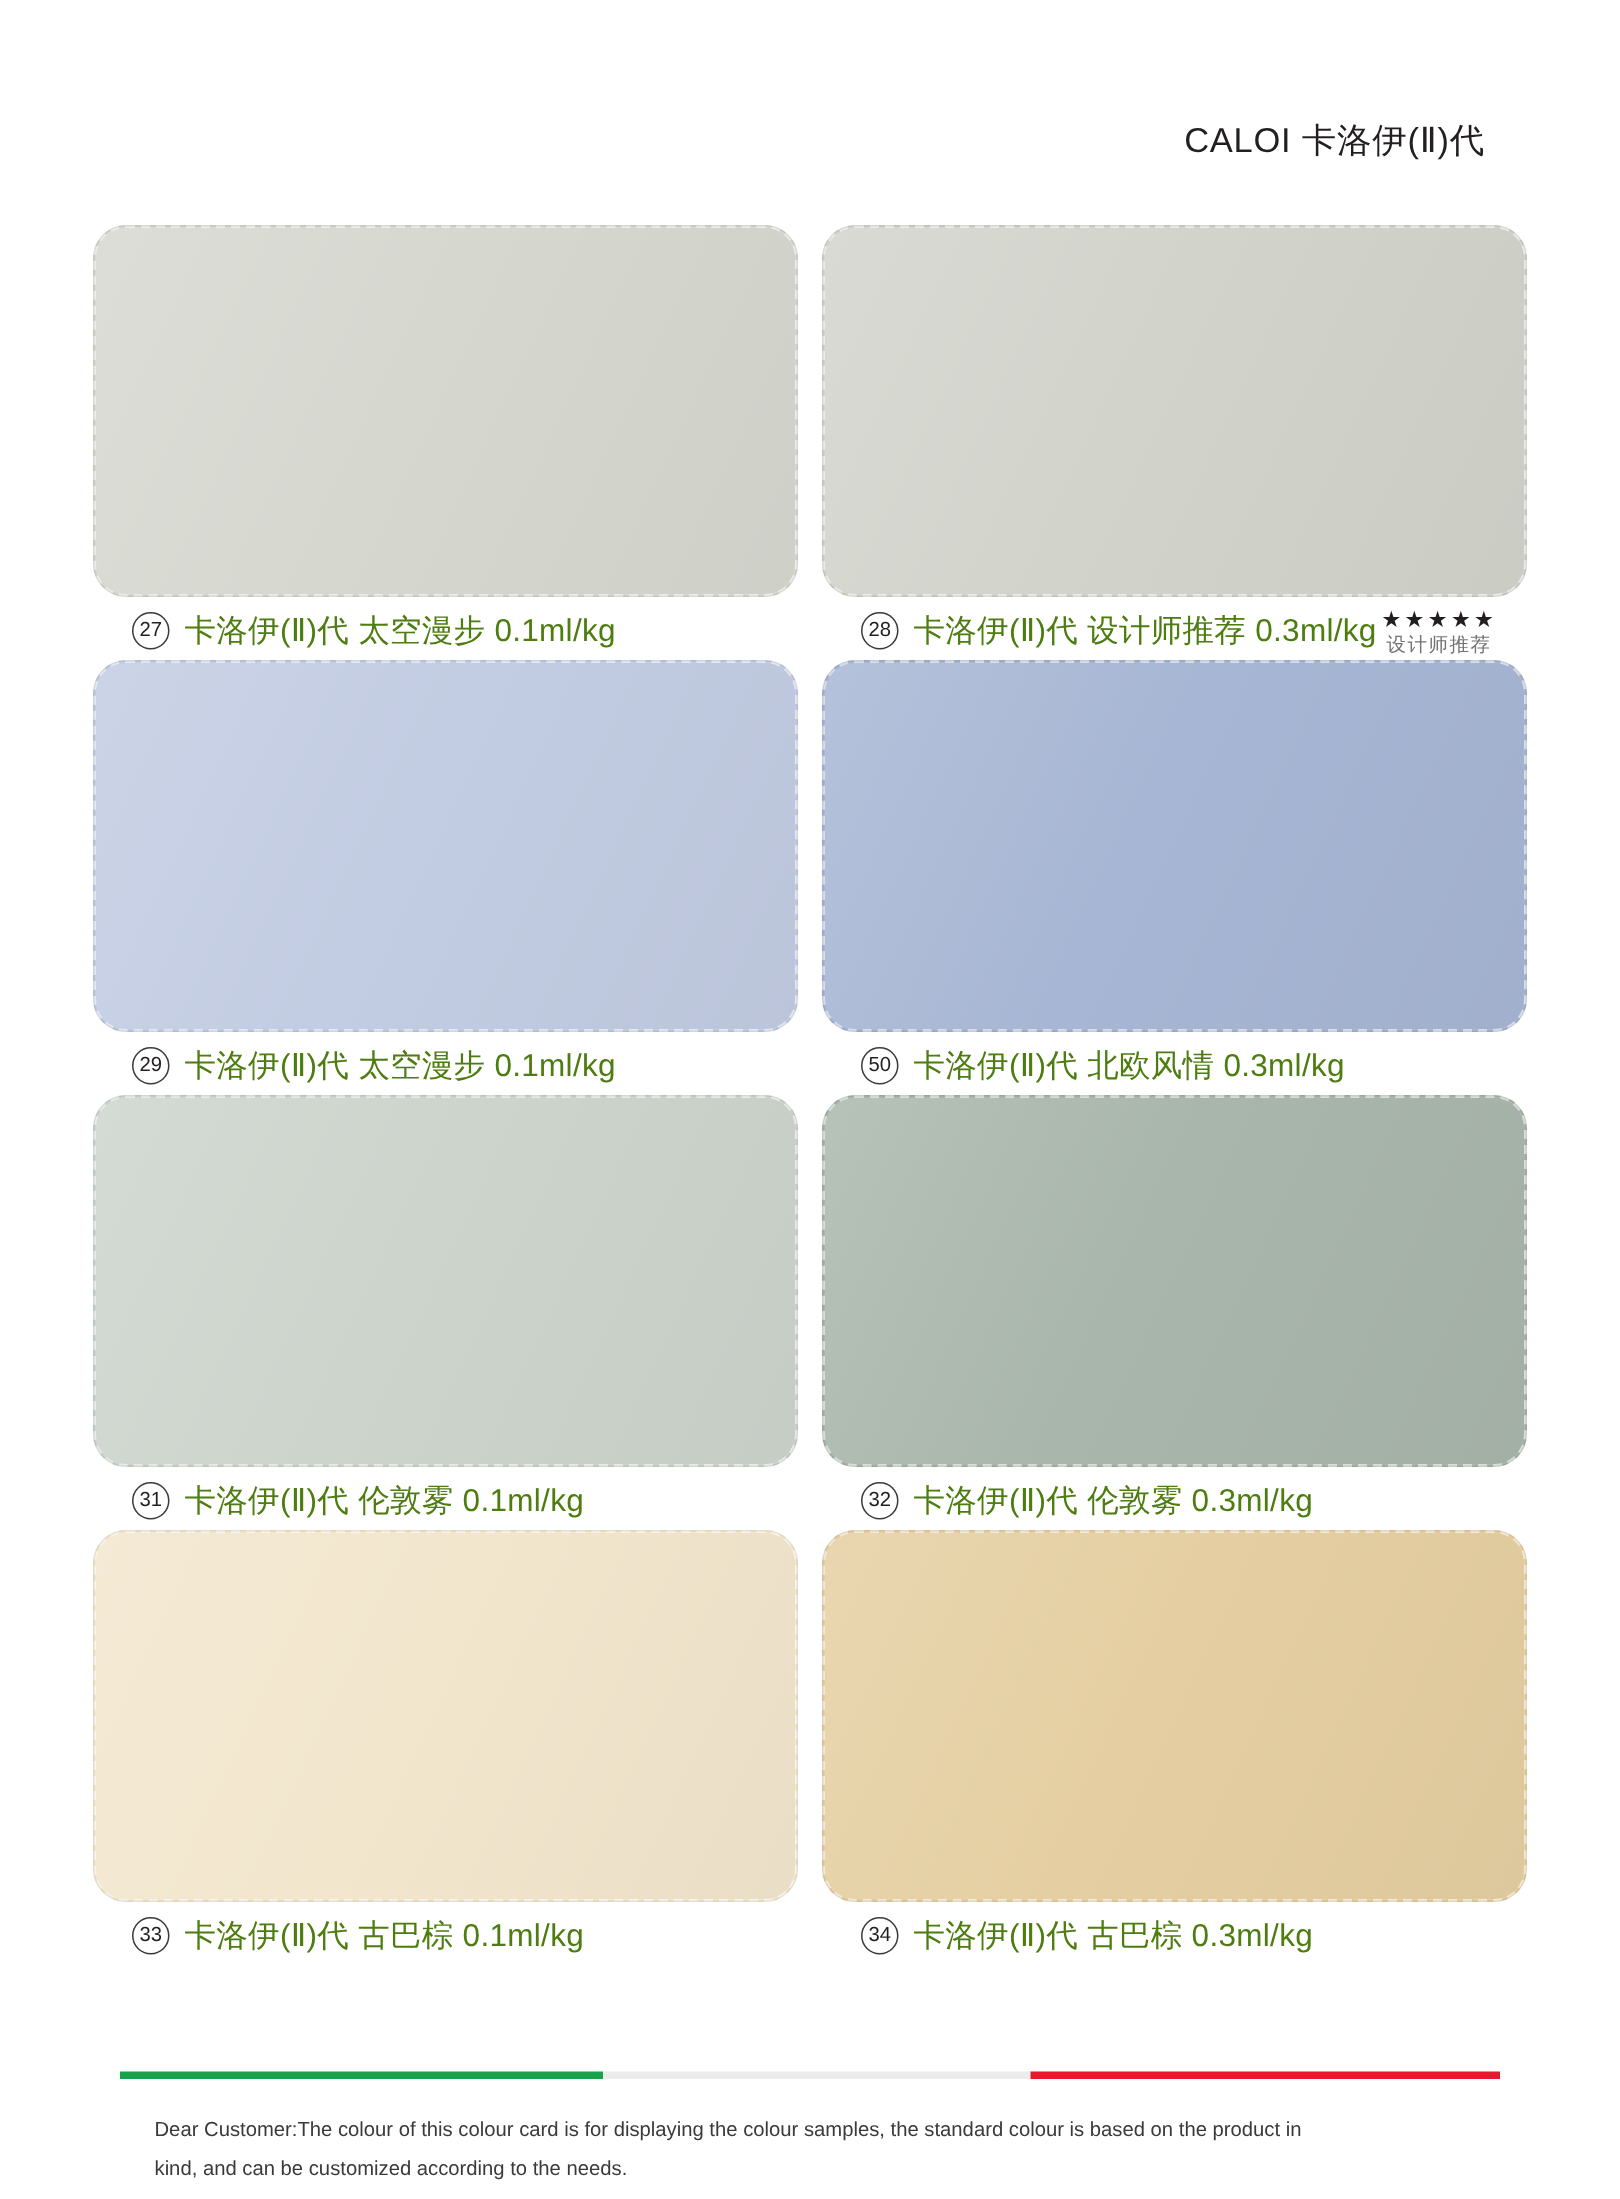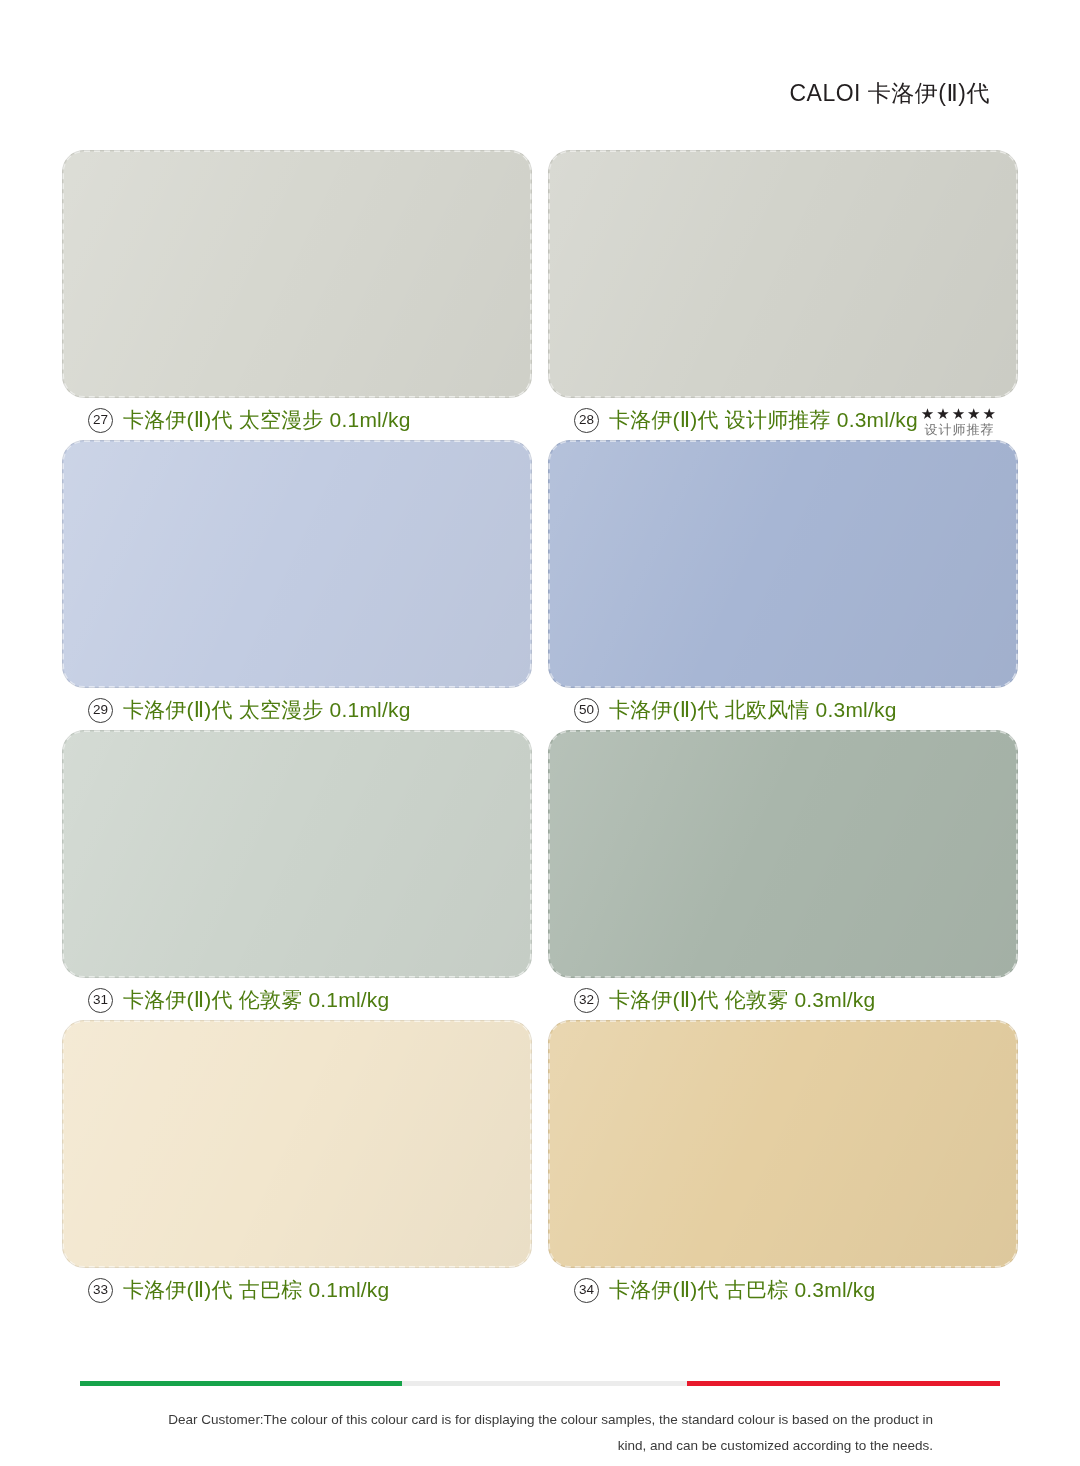--- a/index.html
+++ b/index.html
@@ -138,21 +138,20 @@
   .flag-red   { flex: 0 0 34%; background: #e8192c; }
 
   .footer-note {
     position: absolute;
     left: 103px;
     top: 1407px;
     width: 830px;
     font-size: 13.5px;
     line-height: 1.95;
     color: #3a3a3a;
-    text-align: right;
   }
 </style>
 </head>
 <body>
 
 <div class="page">
 
   <div class="header">
     <div class="brand-title">CALOI 卡洛伊(Ⅱ)代</div>
   </div>

